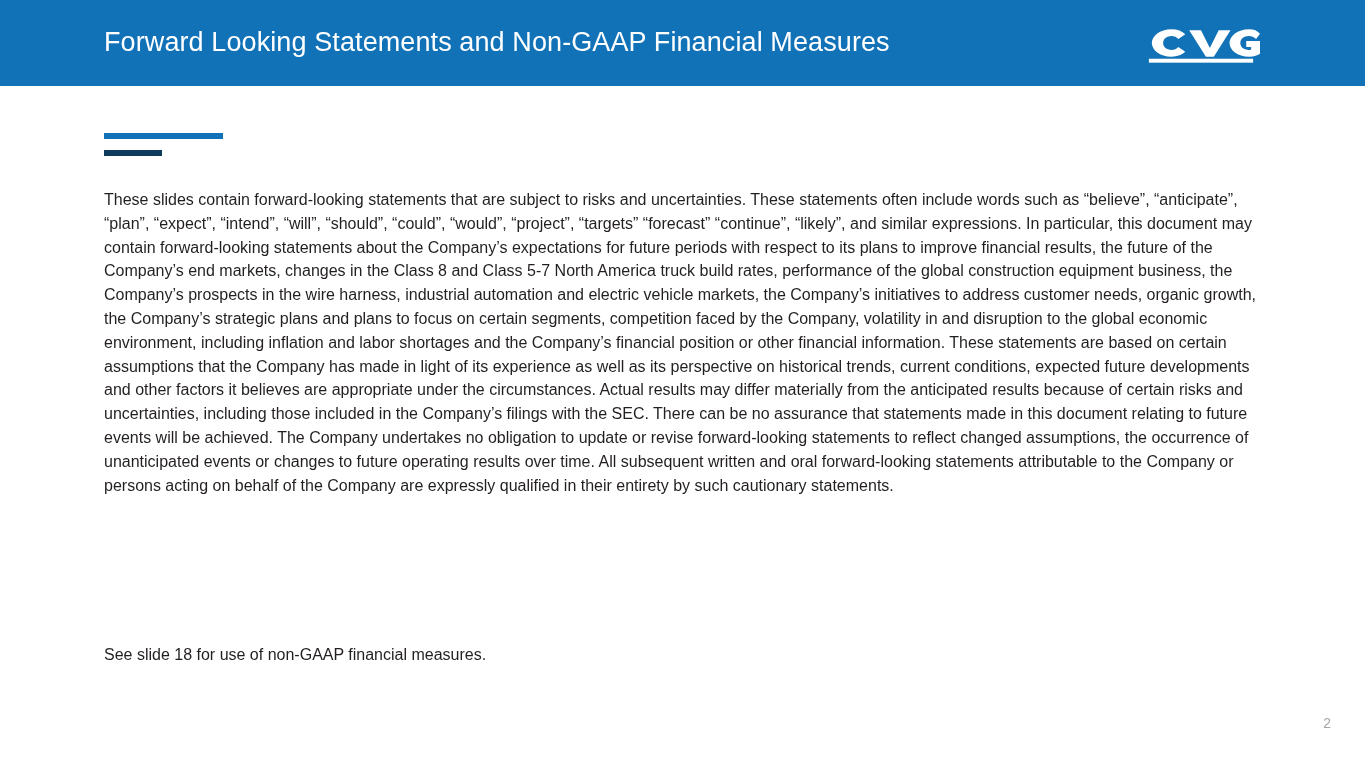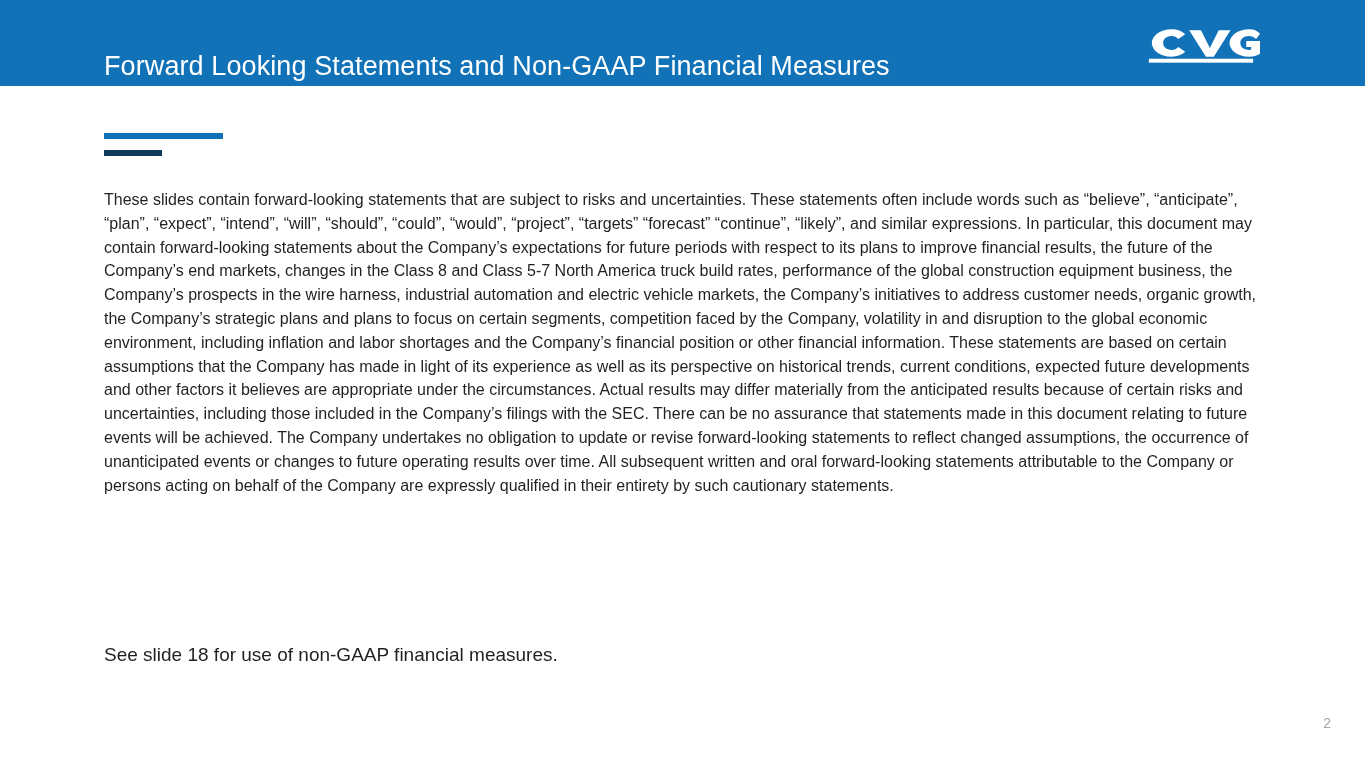--- a/index.html
+++ b/index.html
@@ -29,21 +29,20 @@
   }
   .header-title {
     position: absolute;
     left: 104px;
     top: 27px;
     font-size: 27px;
     color: #ffffff;
     letter-spacing: 0.1px;
     white-space: nowrap;
     font-weight: 400;
-    margin-top: 24px;
   }
   .logo {
     position: absolute;
     right: 105px;
     top: 22px;
     width: 118px;
     height: 42px;
   }
   .logo svg {
     display: block;
@@ -72,21 +71,21 @@
     font-size: 16px;
     line-height: 23.8px;
     color: #231f20;
     text-align: left;
   }
   .note-text {
     position: absolute;
     left: 104px;
     top: 643px;
     width: 1155px;
-    font-size: 19px;
+    font-size: 16px;
     line-height: 23.8px;
     color: #231f20;
   }
   .page-number {
     position: absolute;
     right: 34px;
     bottom: 37px;
     font-size: 14px;
     color: #a6a6a6;
   }

